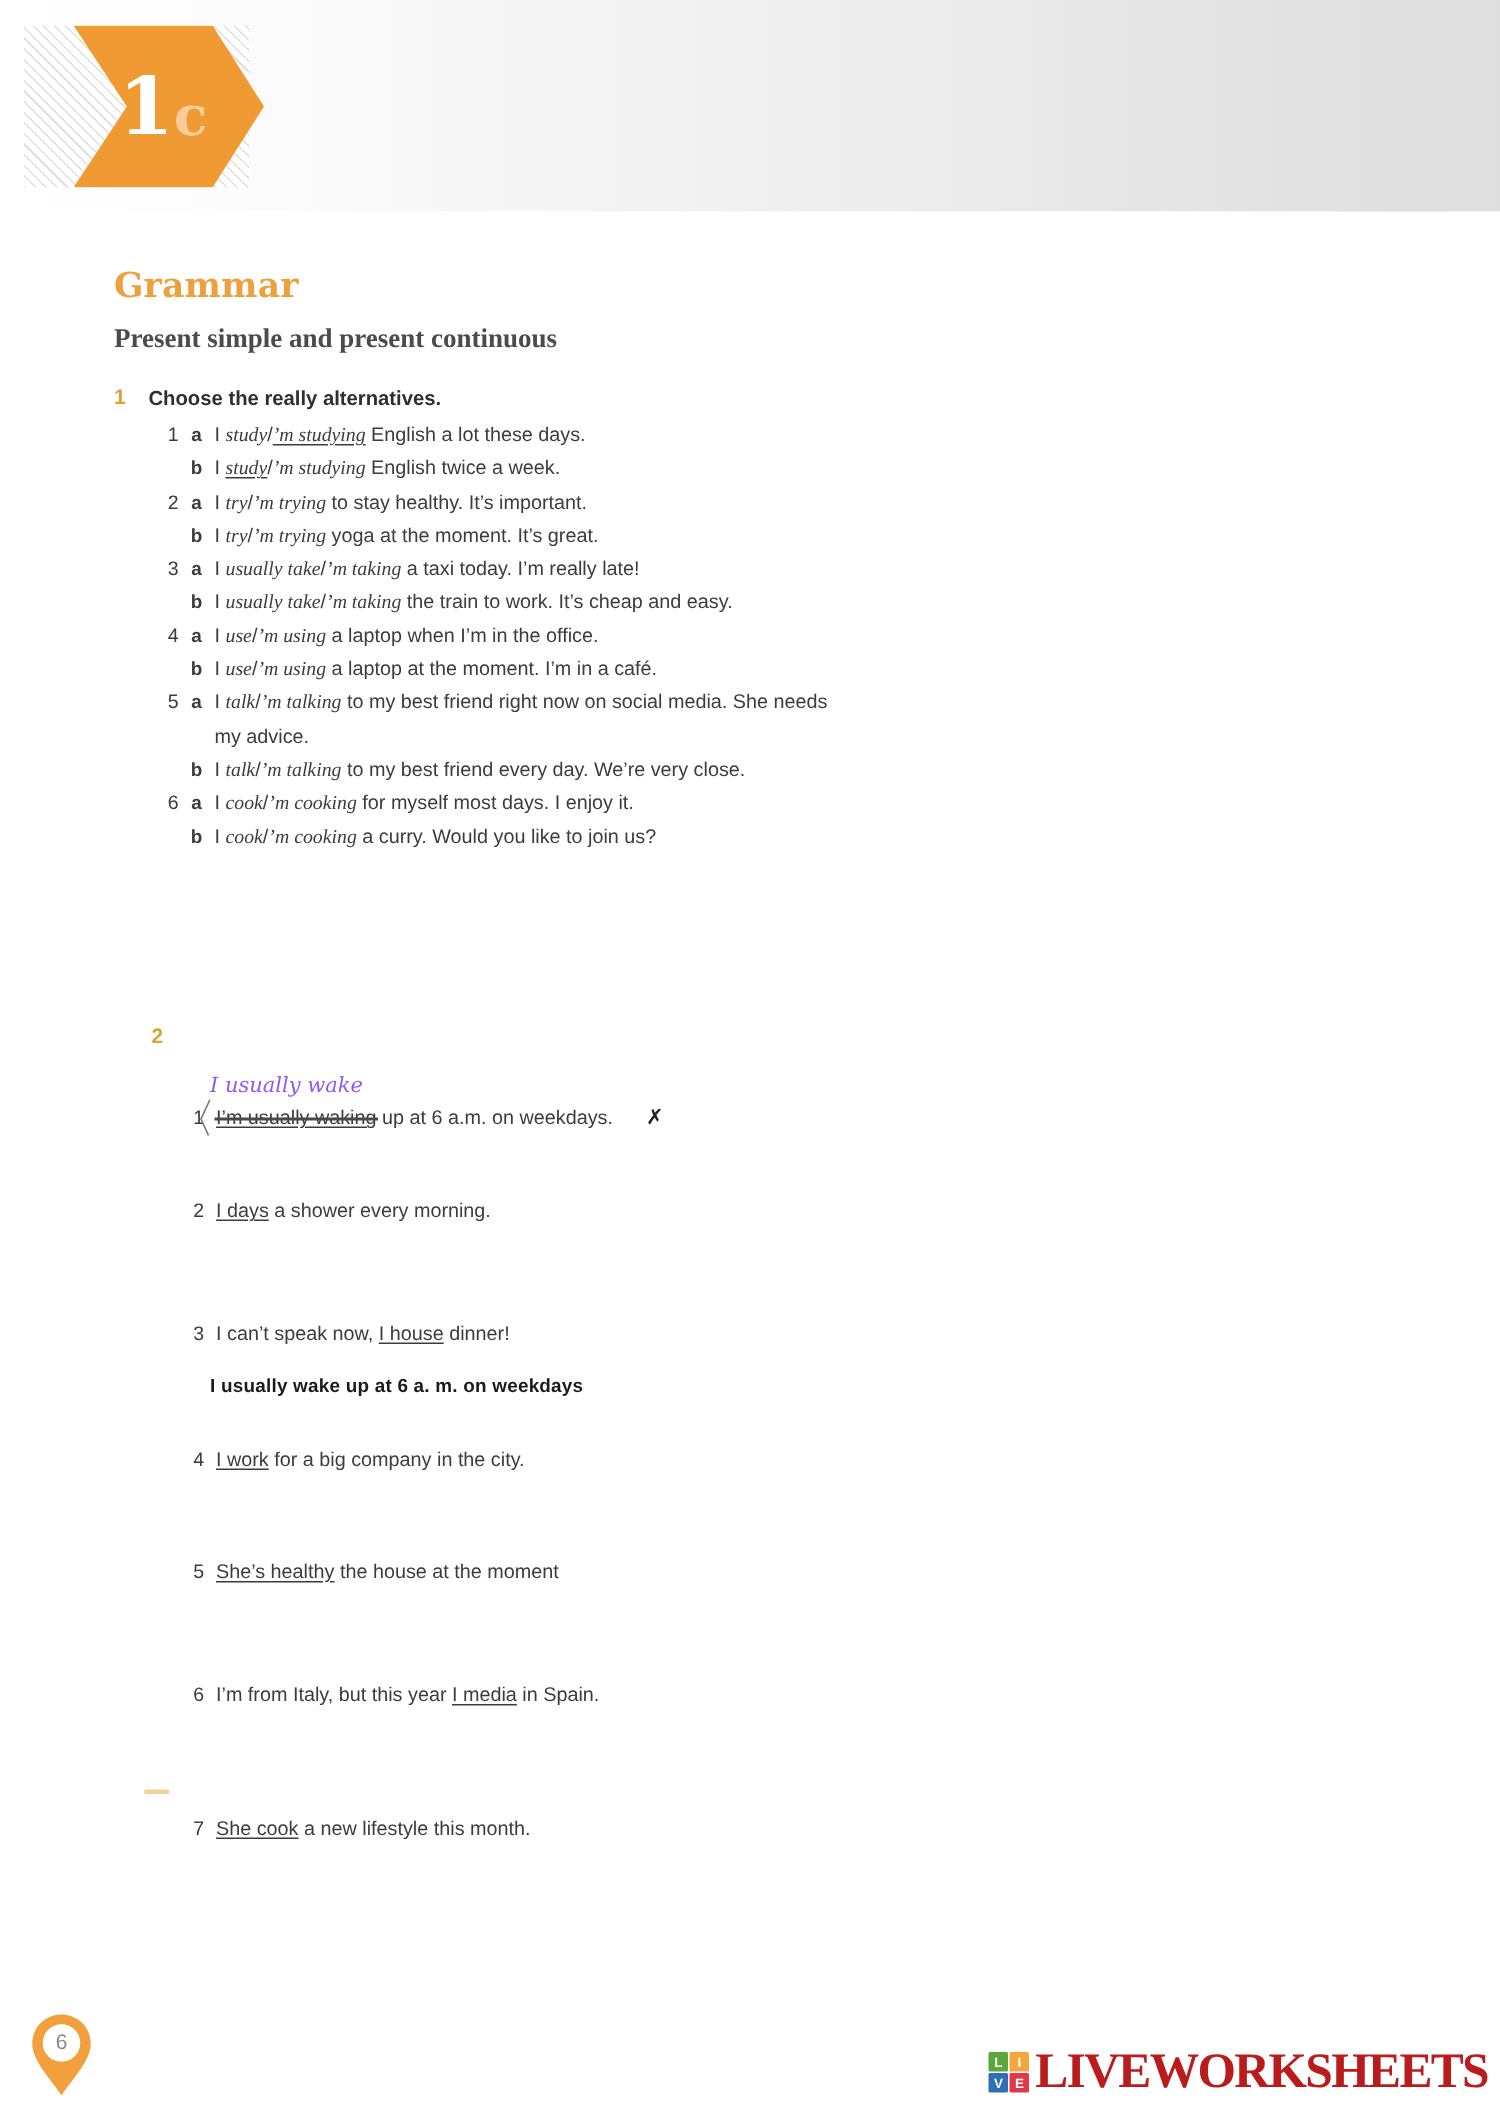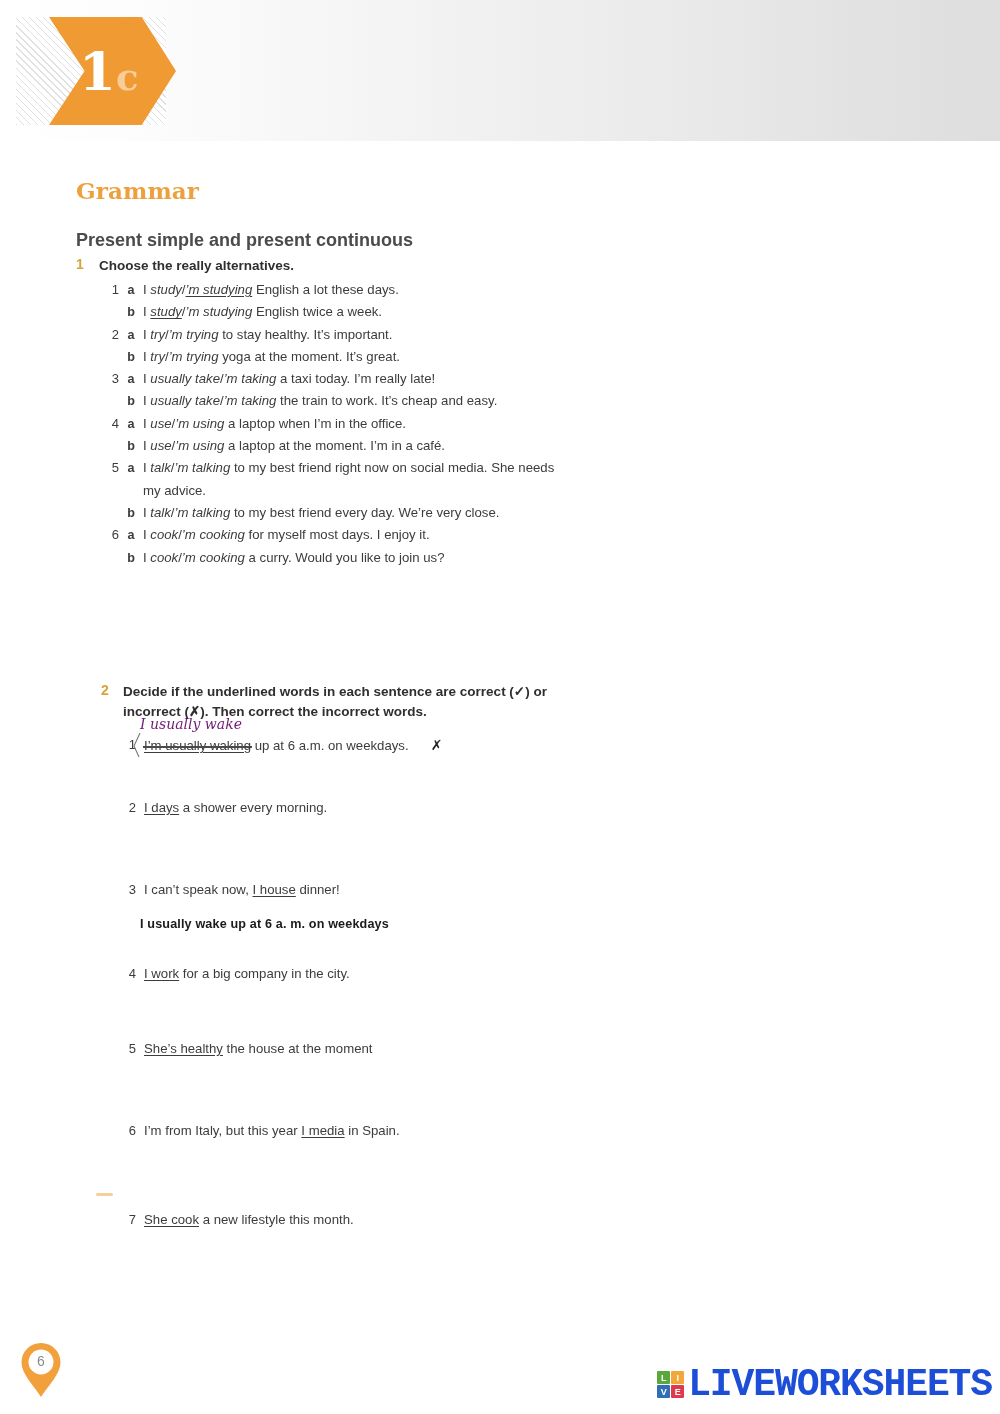--- a/index.html
+++ b/index.html
@@ -80,25 +80,24 @@
     left: 76px; top: 36px;
     font-family: "DejaVu Serif", serif;
     font-weight: bold;
     font-size: 23px;
     color: #eda13e;
     letter-spacing: .1px;
   }
   .section-sub {
     position: absolute;
     left: 76px; top: 74px;
-    font-family: Liberation Sans, sans-serif;
+    font-family: Liberation Serif, serif;
     font-weight: bold;
     font-size: 18px;
     color: #4b4b4b;
-    margin-top: 15px;
   }
 
   
   .ex-num {
     position: absolute;
     font-family: "Liberation Sans", sans-serif;
     font-weight: bold;
     font-size: 14px;
     color: #d8a43a;
   }
@@ -135,21 +134,21 @@
     font-size: 13px;
   }
   .q1-ab {
     width: 24px;
     flex: 0 0 24px;
     text-align: center;
     font-weight: bold;
     font-size: 12.6px;
   }
   .q1-text { flex: 1 1 auto; }
-  .q1-text i { font-style: italic; }
+  .q1-text i { font-style: italic; font-family: Liberation Serif, serif; }
 
   
   #ex2-num { left: 101px; top: 541px; }
   #ex2-instr { left: 123px; top: 541px; width: 460px; }
 
   .q2-list {
     position: absolute;
     left: 118px; top: 594px;
     width: 470px;
   }
@@ -170,21 +169,21 @@
   }
   .q2-text { flex: 1 1 auto; }
   .q2-text u { text-decoration: underline; text-underline-offset: 1.5px; }
 
   .hand-correction {
     position: absolute;
     left: 22px; top: -21px;
     font-family: "DejaVu Serif", serif;
     font-style: italic;
     font-size: 14px;
-    color: #701a75;
+    color: #8b5cf6;
     white-space: nowrap;
   }
   .strike-ins {
     display: inline-block;
     position: relative;
     text-decoration: underline;
     text-underline-offset: 1.5px;
   }
   .strike-ins::after {
     content: "";
@@ -253,25 +252,25 @@
     display: flex;
     align-items: center;
     justify-content: center;
     font-family: "Liberation Sans", sans-serif;
     font-weight: bold;
     font-size: 9px;
     color: #ffffff;
     border-radius: 1px;
   }
   .lw-word {
-    font-family: Liberation Mono, monospace;
-    font-weight: bold;
-    font-size: 38px;
+    font-family: Liberation Serif, serif;
+    font-weight: bold;
+    font-size: 33px;
     letter-spacing: -1.1px;
-    color: #1d4ed8;
+    color: #b91c1c;
   }
 </style>
 </head>
 <body>
 
 <div class="header-band">
   <div class="header-hatch"></div>
   <div class="unit-chevron">
     <span class="unit-num">1</span>
       <span class="unit-letter">c</span>
@@ -355,21 +354,20 @@
         </div>
         <div class="q1-line">
           <span class="q1-qn"></span>
           <span class="q1-ab">b</span>
           <span class="q1-text">I <i>cook</i>/<i>’m cooking</i> a curry. Would you like to join us?</span>
         </div>
       </div>
     </div>
 
   <div class="ex-num" id="ex2-num">2</div>
-  <div class="ex-instr" id="ex2-instr">Decide if the underlined words in each sentence are correct (✓) or incorrect (✗). Then correct the incorrect words.</div>
 
   <div class="q2-list" id="q2-list">
       <div class="q2-row" style="margin-bottom: 42px;">
         <span class="hand-correction">I usually wake</span>
         <span class="q2-qn">1</span>
         <svg width="12" height="26" viewBox="0 0 12 26" style="position: absolute; left: 13px; top: -2px;">
           <path d="M9 0 L3 13 L8 24" stroke="#777777" stroke-width="1.1" fill="none"></path>
         </svg>
         <span class="q2-text"><span class="strike-ins">I’m usually waking</span> up at 6 a.m. on weekdays.<span class="xmark">✗</span></span>
       </div>

